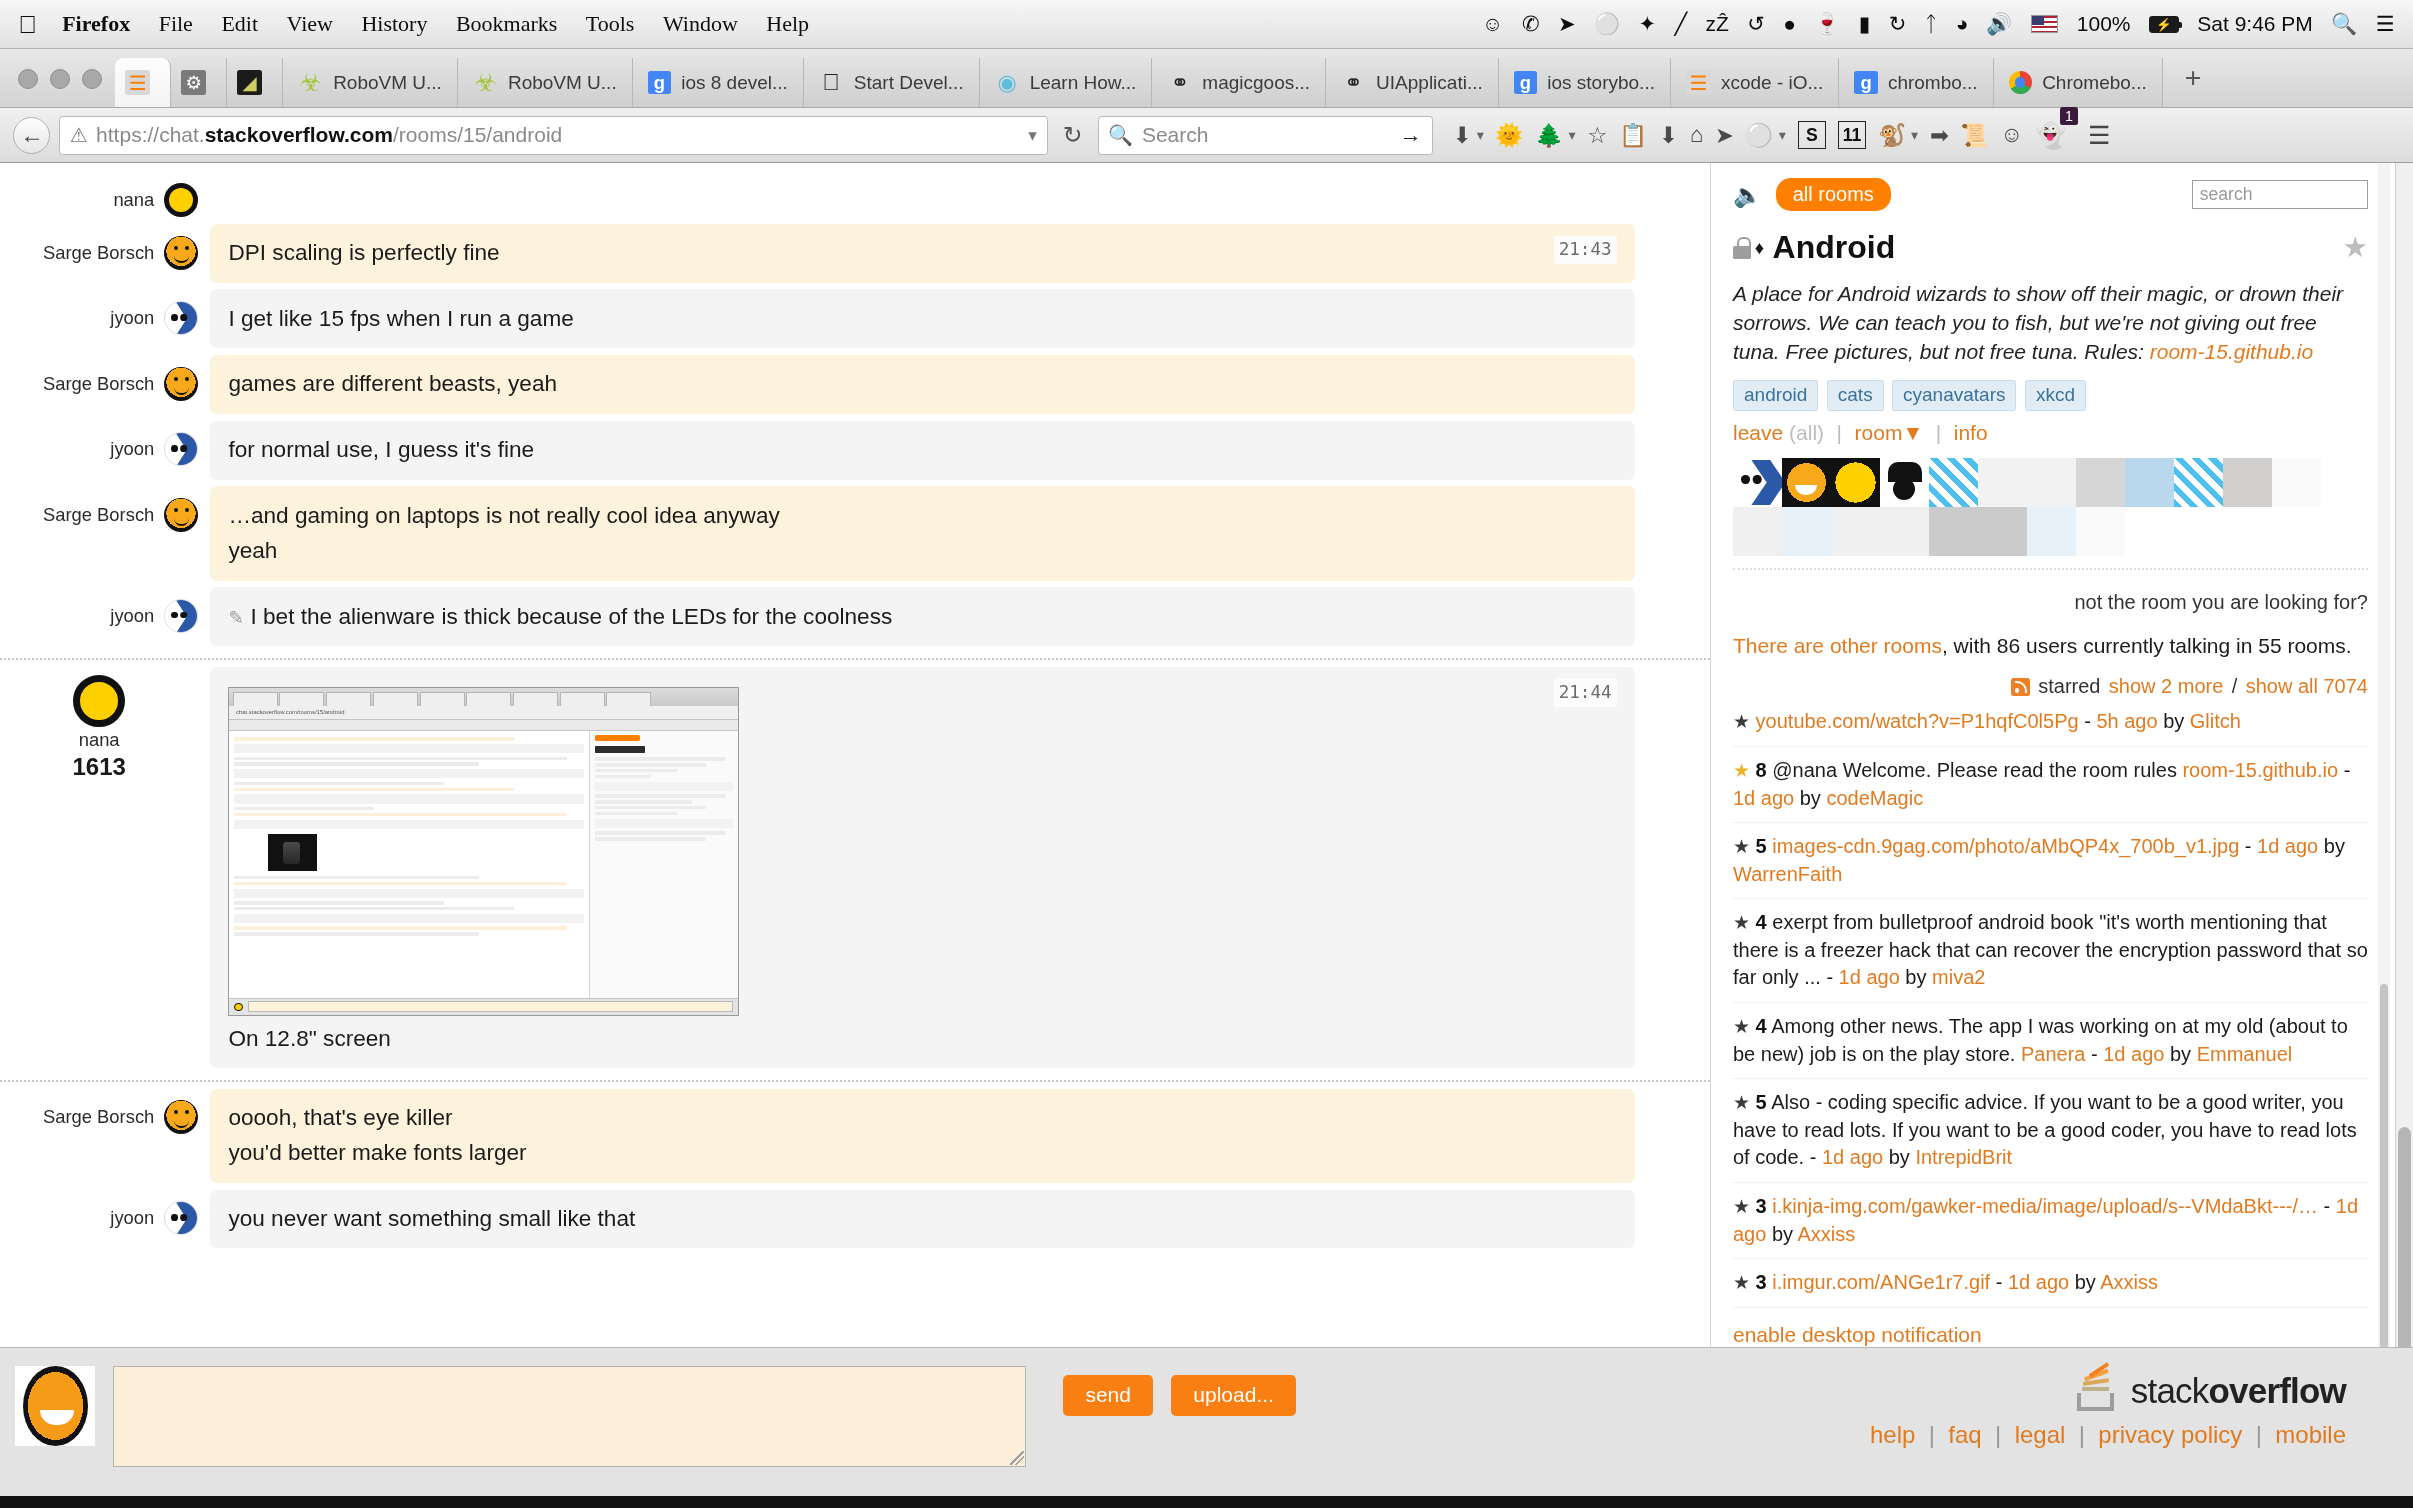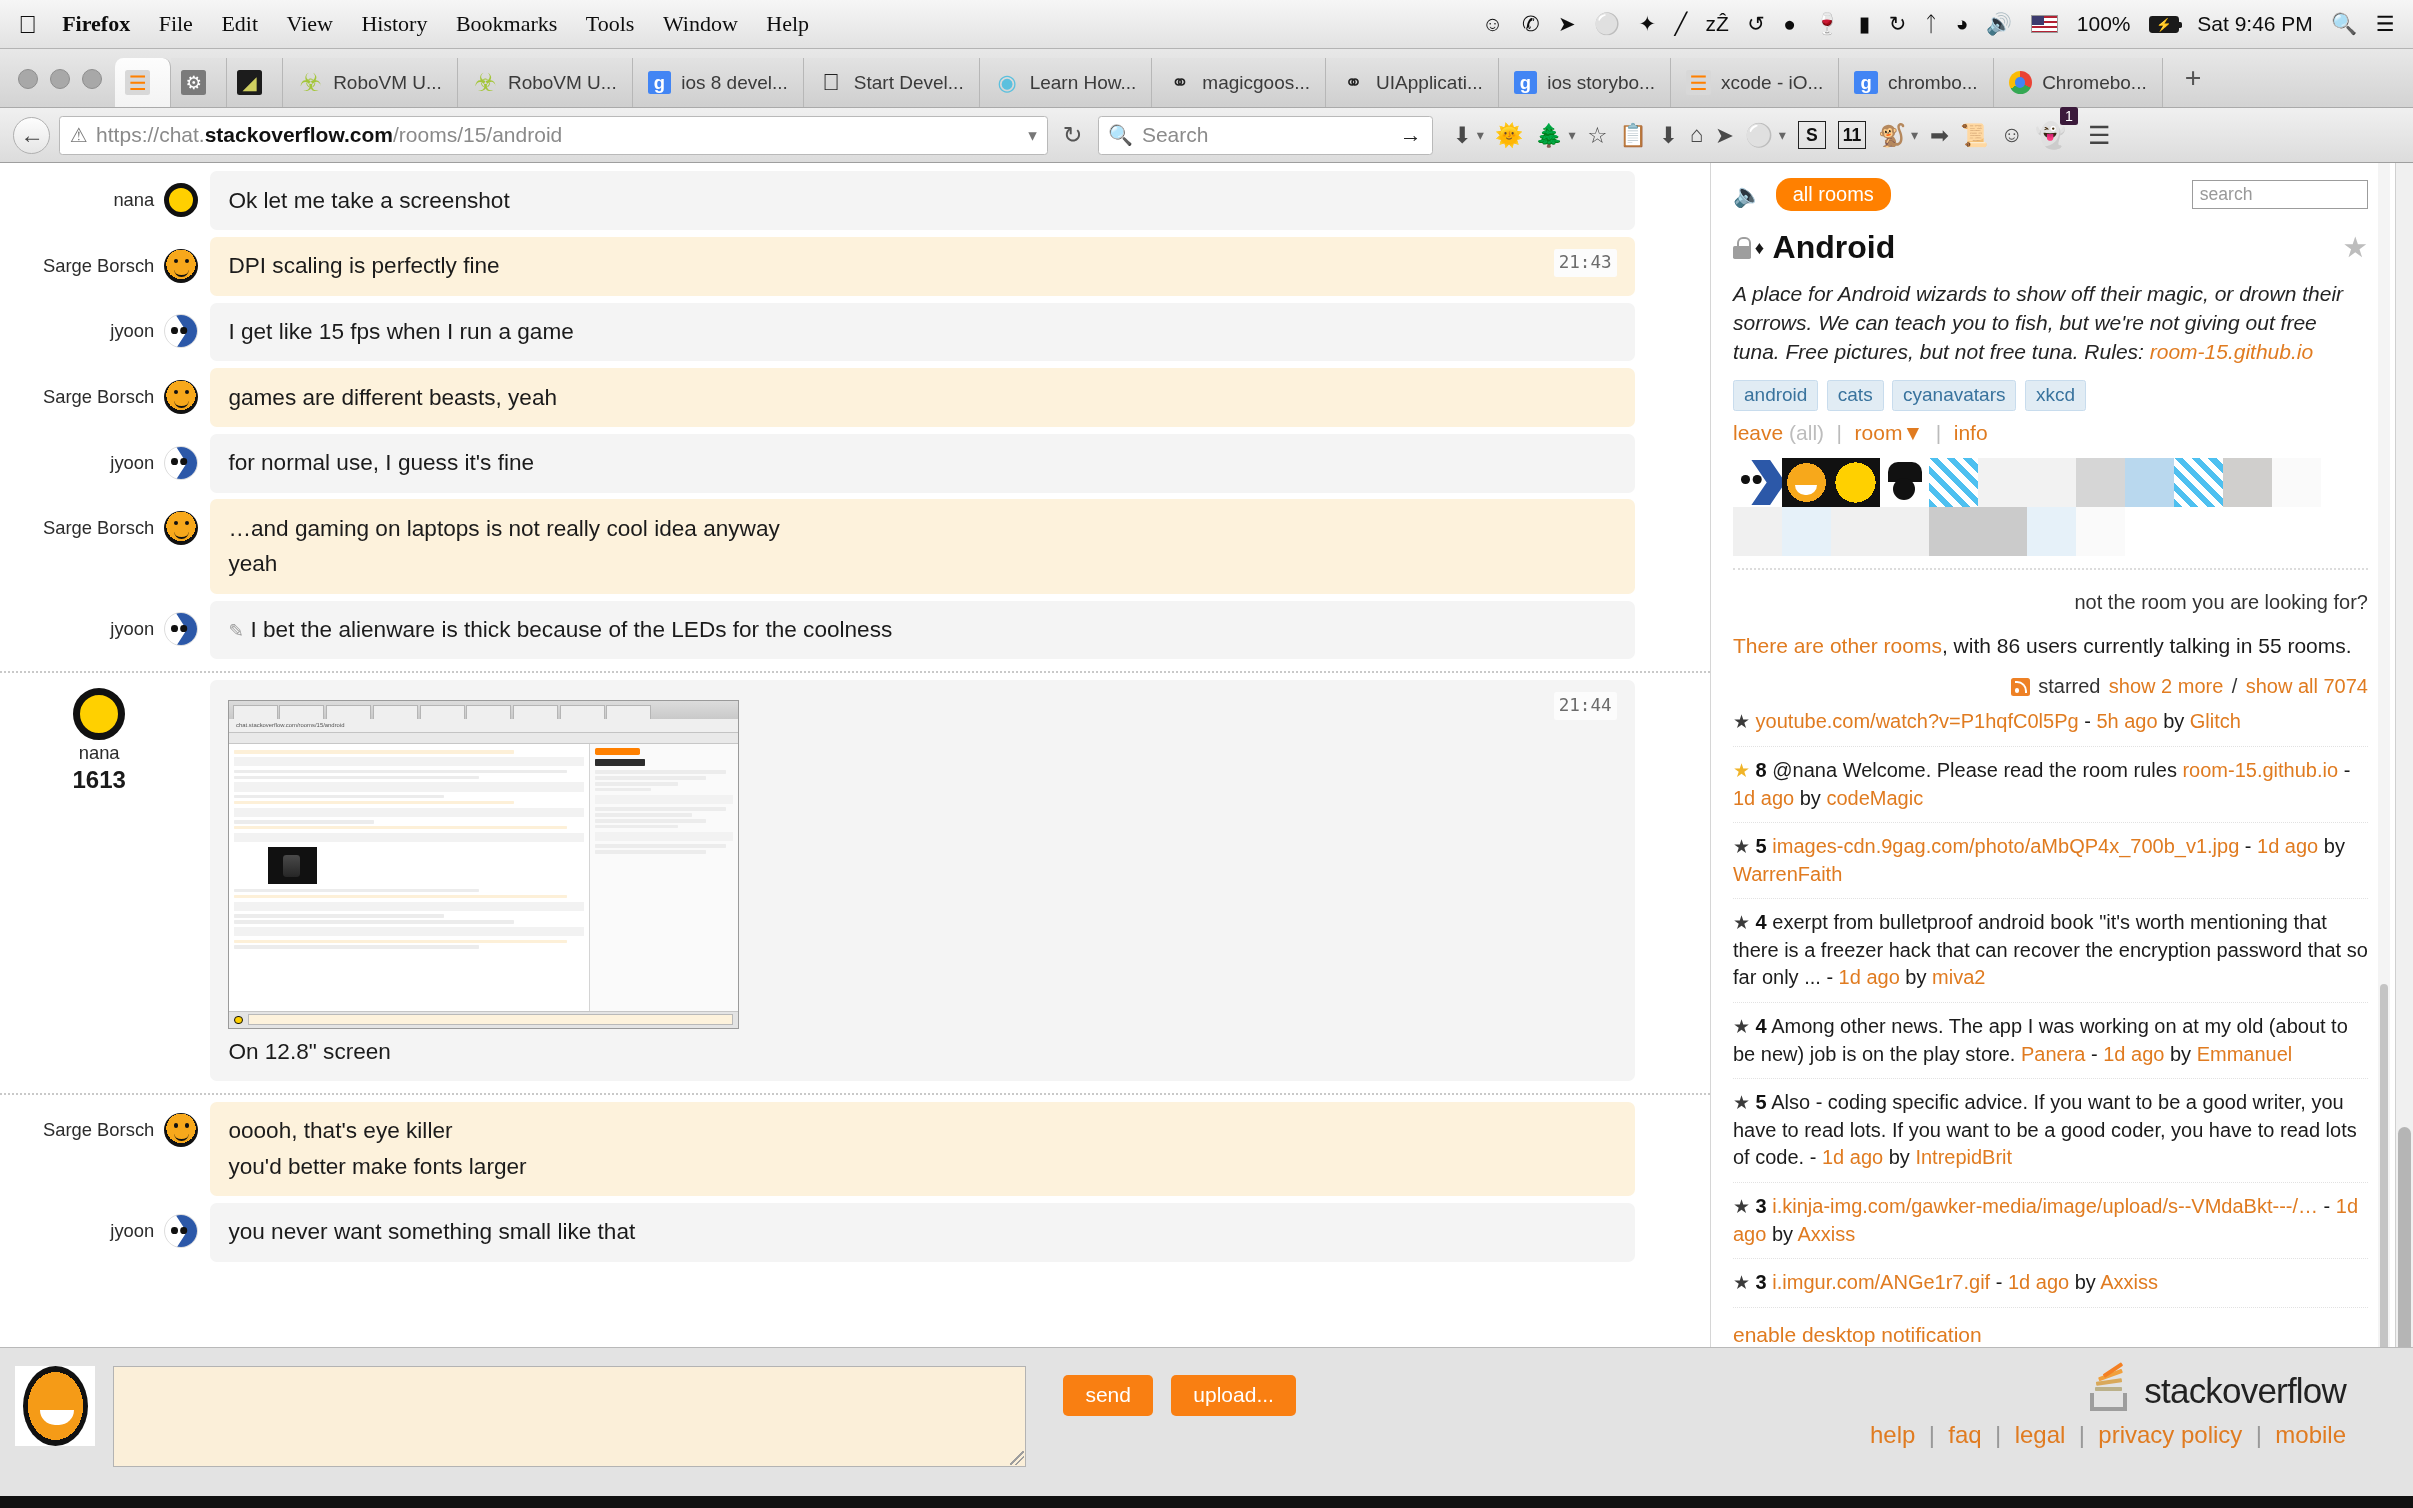--- a/index.html
+++ b/index.html
@@ -539,21 +539,21 @@
     border: 4.2px solid #9d9d9d; border-top: none;
   }
   .so-logo-mark .bar {
     position: absolute; height: 4.2px; background: #f48024; border-radius: 0.8px;
   }
   .so-logo-mark .b1 { left: 6.7px; bottom: 20px; width: 27px; background: #bbb18a; }
   .so-logo-mark .b2 { left: 7.5px; bottom: 27px; width: 26px; transform: rotate(-8deg); background: #d9a95a; }
   .so-logo-mark .b3 { left: 9.2px; bottom: 34px; width: 25px; transform: rotate(-20deg); background: #f1a03c; }
   .so-logo-mark .b4 { left: 13.4px; bottom: 39px; width: 22px; transform: rotate(-34deg); background: #f48024; }
   .so-word { font-size: 35px; color: #222; letter-spacing: -0.8px; }
-  .so-word b { font-weight: normal; }
+  .so-word b { font-weight: bold; }
   .so-links { margin-top: 10px; font-size: 24px; color: #e07b20; }
   .so-links .sep { color: #999; margin: 0 6.7px; }
 
   
   .vscroll {
     position: absolute; right: 0; top: 0; width: 18.4px; height: 1345px;
     background: #f0f0f0; border-left: 0.8px solid #d0d0d0;
   }
   .vscroll .thumbbar {
     position: absolute; right: 2.5px; top: 964px; width: 12.6px; height: 360px;
@@ -722,25 +722,20 @@
 
   <div class="page">
 
     <div class="chat-col">
       <div class="messages">
 
         <div class="msg-row">
           <div class="msg-signature">
             <span class="uname">nana</span>
             <span class="avatar av-nana"></span>
-          </div>
-          <div class="bubble-col">
-            <div class="bubble grey">
-              <div class="line">Ok let me take a screenshot</div>
-            </div>
           </div>
         </div>
 
         <div class="msg-row">
           <div class="msg-signature">
             <span class="uname">Sarge Borsch</span>
             <span class="avatar av-sarge"></span>
           </div>
           <div class="bubble-col">
             <div class="bubble tan">

